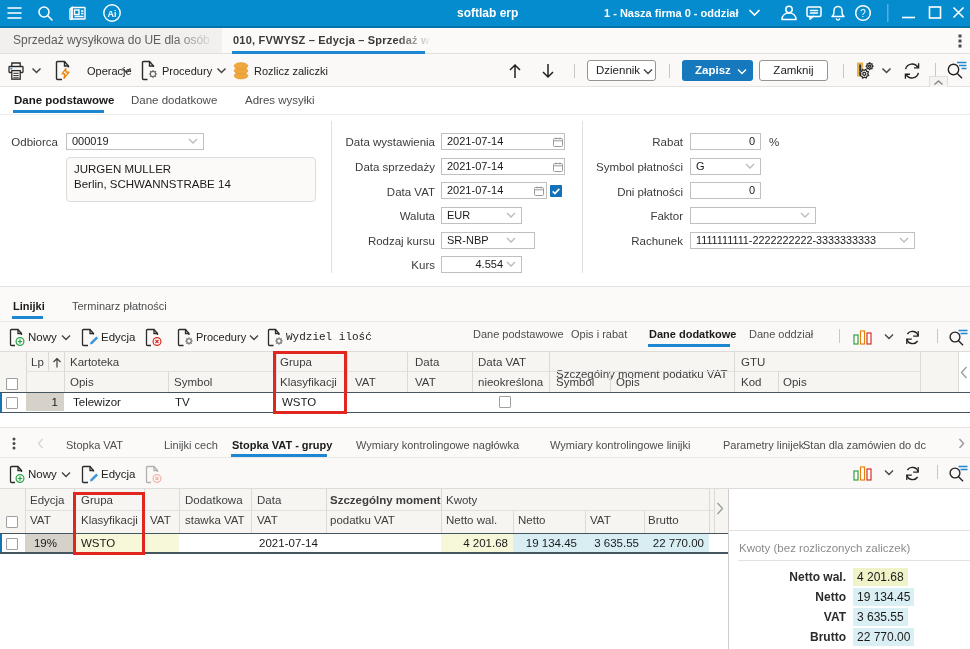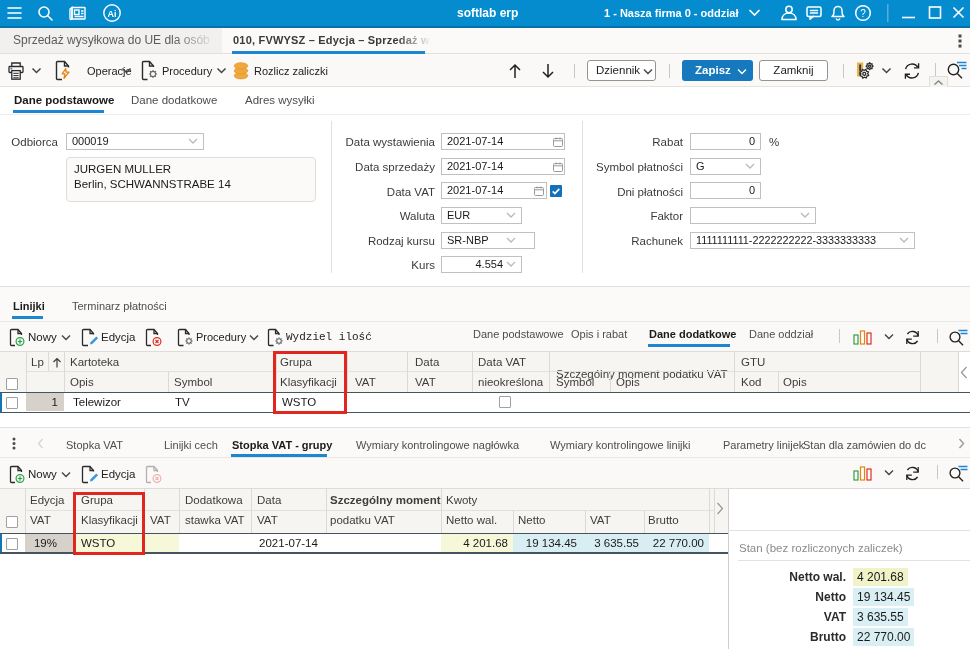--- a/index.html
+++ b/index.html
@@ -485,21 +485,21 @@
 <div class="gcell" style="left:441px;top:534px;width:72px;background:#f7f7d9;text-align:right;padding-right:5px;">4 201.68</div>
 <div class="abs" style="left:513px;top:534px;width:196px;height:18px;background:#d8eef3;"></div>
 <div class="gcell" style="left:513px;top:534px;width:72px;text-align:right;padding-right:8px;">19 134.45</div>
 <div class="gcell" style="left:585px;top:534px;width:59px;text-align:right;padding-right:5px;">3 635.55</div>
 <div class="gcell" style="left:644px;top:534px;width:65px;text-align:right;padding-right:5px;">22 770.00</div>
 <div class="drk" style="left:0;top:552px;width:728px;"></div>
 <div class="redbox" style="left:73px;top:492px;width:72px;height:63px;"></div>
 
 <div class="abs" style="left:728px;top:489px;width:242px;height:160px;background:#fff;border-left:1px solid #cfcdc9;"></div>
 <div class="abs" style="left:728px;top:530px;width:242px;height:1px;background:#e4e2df;"></div>
-<div class="abs" style="left:739px;top:542px;font-size:11.5px;color:#8b8b8b;">Stan (bez rozliczonych zaliczek)</div>
+<div class="abs" style="left:739px;top:542px;font-size:11.5px;color:#8b8b8b;">Kwoty (bez rozliczonych zaliczek)</div>
 <div class="abs" style="left:738px;top:560px;width:232px;height:1px;background:#e4e2df;"></div>
 <div class="abs" style="left:728px;top:570px;width:118px;text-align:right;font-size:12px;font-weight:bold;color:#2b2b2b;">Netto wal.</div>
 <div class="abs" style="left:853px;top:568px;background:#f0f2c8;font-size:12px;color:#1a1a1a;padding:2px 4px;">4 201.68</div>
 <div class="abs" style="left:728px;top:590px;width:118px;text-align:right;font-size:12px;font-weight:bold;color:#2b2b2b;">Netto</div>
 <div class="abs" style="left:853px;top:588px;background:#daeff3;font-size:12px;color:#1a1a1a;padding:2px 4px;">19 134.45</div>
 <div class="abs" style="left:728px;top:610px;width:118px;text-align:right;font-size:12px;font-weight:bold;color:#2b2b2b;">VAT</div>
 <div class="abs" style="left:853px;top:608px;background:#daeff3;font-size:12px;color:#1a1a1a;padding:2px 4px;">3 635.55</div>
 <div class="abs" style="left:728px;top:630px;width:118px;text-align:right;font-size:12px;font-weight:bold;color:#2b2b2b;">Brutto</div>
 <div class="abs" style="left:853px;top:628px;background:#daeff3;font-size:12px;color:#1a1a1a;padding:2px 4px;">22 770.00</div>
 

